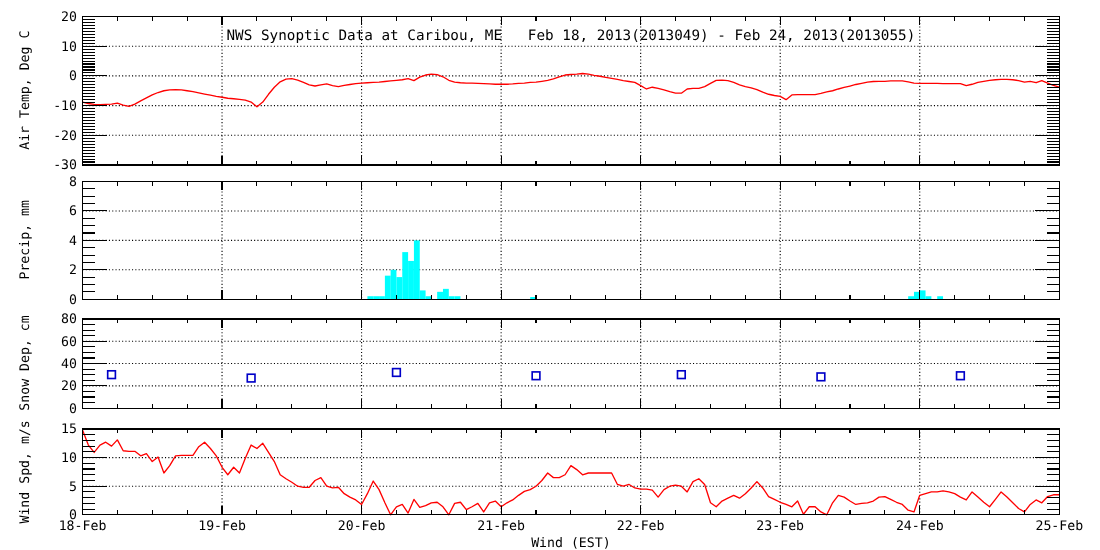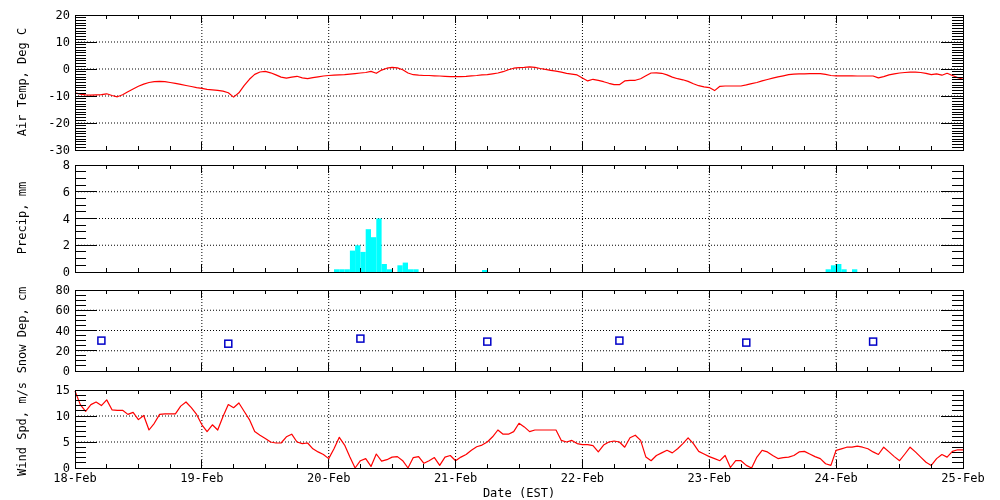--- a/index.html
+++ b/index.html
@@ -575,18 +575,19 @@
         <text x="75" y="482" text-anchor="middle" font-size="12px">18-Feb</text>
         <text x="201.85714285714286" y="482" text-anchor="middle" font-size="12px">19-Feb</text>
         <text x="328.7142857142857" y="482" text-anchor="middle" font-size="12px">20-Feb</text>
         <text x="455.57142857142856" y="482" text-anchor="middle" font-size="12px">21-Feb</text>
         <text x="582.4285714285714" y="482" text-anchor="middle" font-size="12px">22-Feb</text>
         <text x="709.2857142857143" y="482" text-anchor="middle" font-size="12px">23-Feb</text>
         <text x="836.1428571428571" y="482" text-anchor="middle" font-size="12px">24-Feb</text>
         <text x="963" y="482" text-anchor="middle" font-size="12px">25-Feb</text>
       </g>
     </svg>
+  <div class="chart-title">NWS Synoptic Data at Caribou, ME   Feb 18, 2013(2013049) - Feb 24, 2013(2013055)</div>
   <div class="ylab" id="ylab0" style="top:82px">Air Temp, Deg C</div>
   <div class="ylab" id="ylab1" style="top:218px">Precip, mm</div>
   <div class="ylab" id="ylab2" style="top:330px">Snow Dep, cm</div>
   <div class="ylab" id="ylab3" style="top:429px">Wind Spd, m/s</div>
-  <div class="xlab">Date (EST)</div>
+  <div class="xlab">Wind (EST)</div>
 </div>
 
 </body></html>

